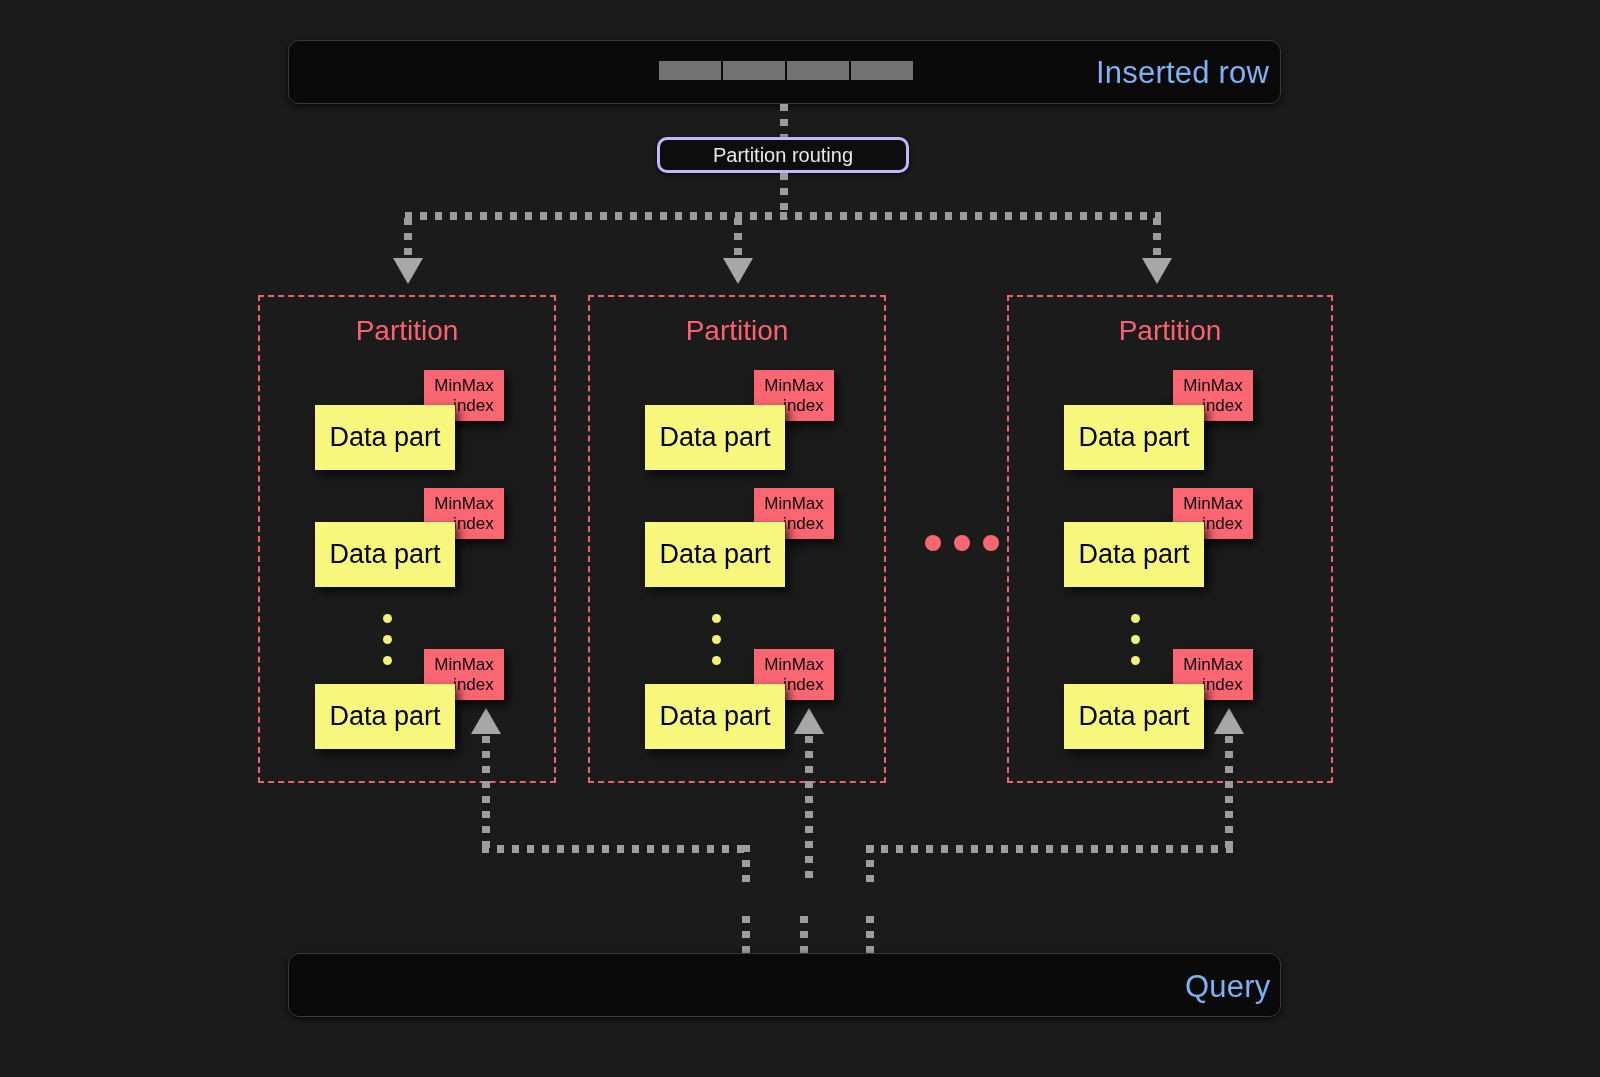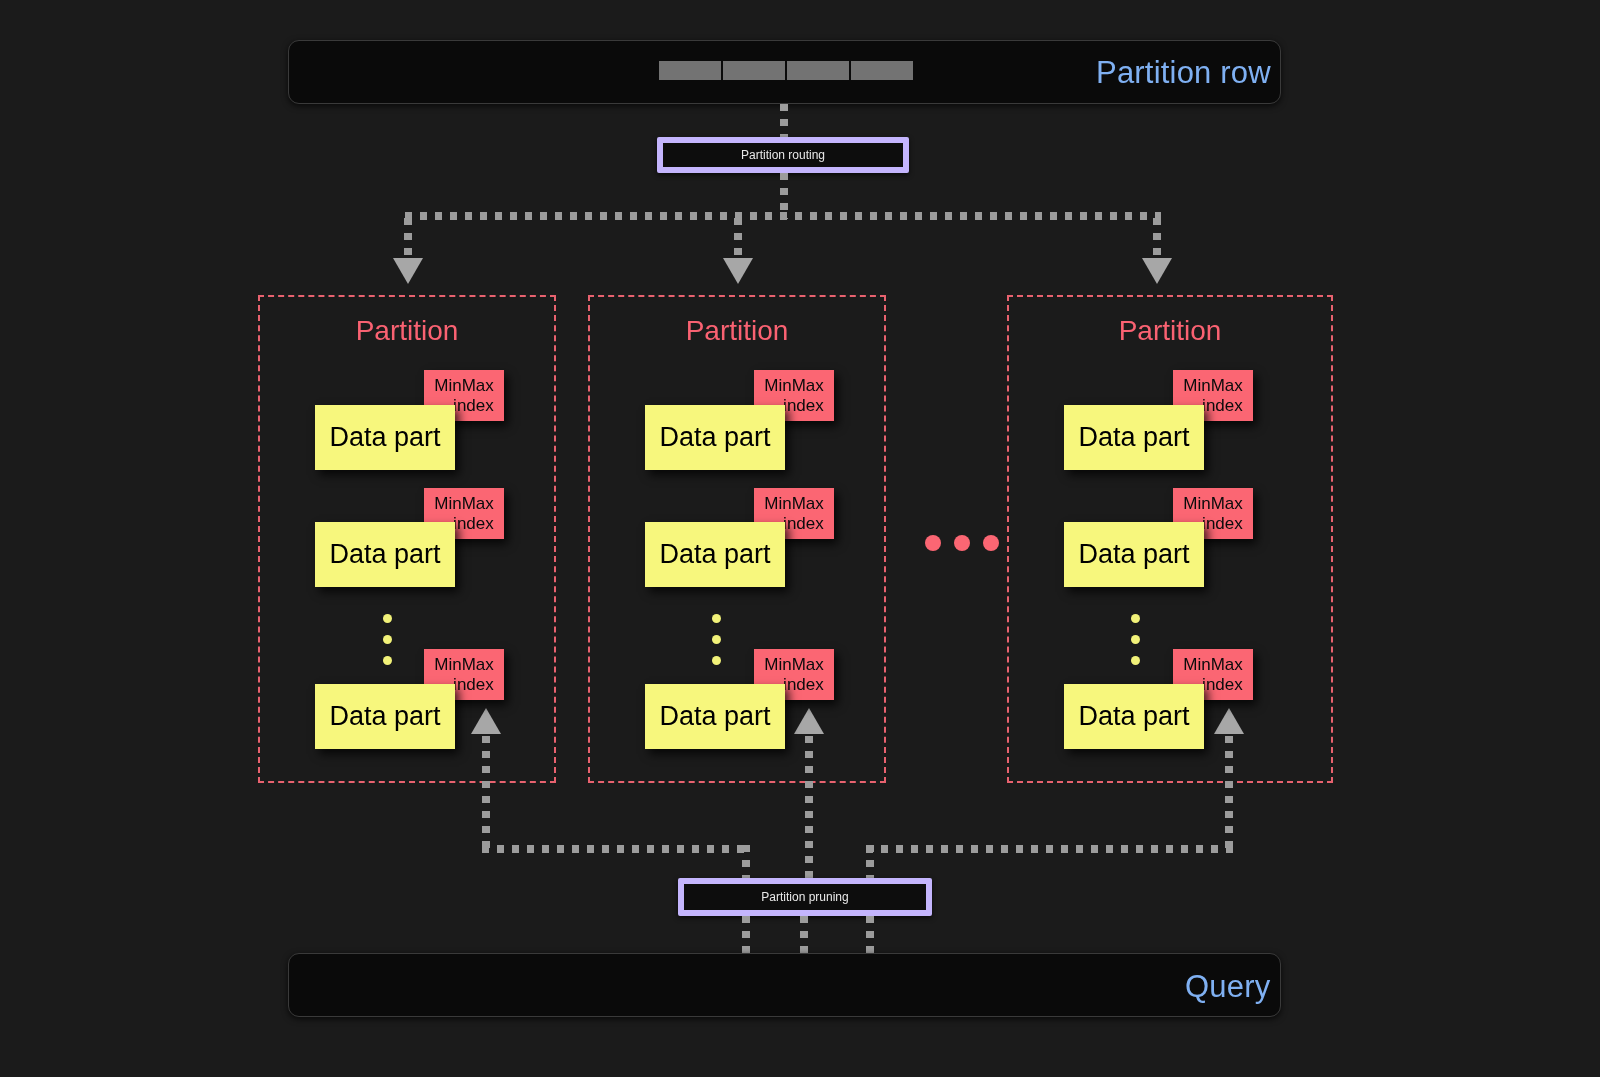--- a/index.html
+++ b/index.html
@@ -28,24 +28,24 @@
   }
 
   
   .row-cells { position: absolute; display: flex; gap: 2px; }
   .row-cell { width: 62px; height: 19px; background: #737373; }
 
   
   .pill {
     position: absolute;
     background: #0d0d0d;
-    border: 6px solid #c4b5fd;
-    border-radius: 2px;
+    border: 3px solid #c4b5fd;
+    border-radius: 10px;
     color: #e8e8e8;
-    font-size: 12px;
+    font-size: 20px;
     display: flex;
     align-items: center;
     justify-content: center;
     white-space: nowrap;
     box-shadow: 0 2px 5px rgba(0,0,0,.65);
   }
 
   
   .partition {
     position: absolute;
@@ -142,21 +142,21 @@
 
 <div id="canvas">
 
   <div class="bar" style="left:288px; top:40px; width:993px; height:64px;"></div>
   <div class="row-cells" style="left:659px; top:61px;">
     <div class="row-cell"></div>
     <div class="row-cell"></div>
     <div class="row-cell"></div>
     <div class="row-cell"></div>
   </div>
-  <div class="bar-label" style="left:1096px; top:55px;">Partition row</div>
+  <div class="bar-label" style="left:1096px; top:55px;">Inserted row</div>
 
   <div class="dline-v" style="left:780px; top:104px; height:34px;"></div>
 
   <div class="pill" style="left:657px; top:137px; width:252px; height:36px;">Partition routing</div>
 
   <div class="dline-v" style="left:780px; top:173px; height:46px;"></div>
 
   <div class="dline-h" style="left:405px; top:212px; width:756px;"></div>
 
   <div class="dline-v" style="left:404px; top:218px; height:44px;"></div>
@@ -247,21 +247,20 @@
   <div class="dline-v" style="left:742px; top:845px; height:40px;"></div>
 
   <div class="arrow-up" style="left:794px; top:708px;"></div>
   <div class="dline-v" style="left:805px; top:736px; height:149px;"></div>
 
   <div class="arrow-up" style="left:1214px; top:708px;"></div>
   <div class="dline-v" style="left:1225px; top:736px; height:113px;"></div>
   <div class="dline-h" style="left:866px; top:845px; width:367px;"></div>
   <div class="dline-v" style="left:866px; top:845px; height:40px;"></div>
 
-  <div class="pill" style="left:678px; top:878px; width:254px; height:38px;">Partition pruning</div>
 
   <div class="dline-v" style="left:742px; top:916px; height:40px;"></div>
   <div class="dline-v" style="left:800px; top:916px; height:40px;"></div>
   <div class="dline-v" style="left:866px; top:916px; height:40px;"></div>
 
   <div class="bar" style="left:288px; top:953px; width:993px; height:64px;"></div>
   <div class="bar-label" style="left:1185px; top:969px;">Query</div>
 
 </div>
 

